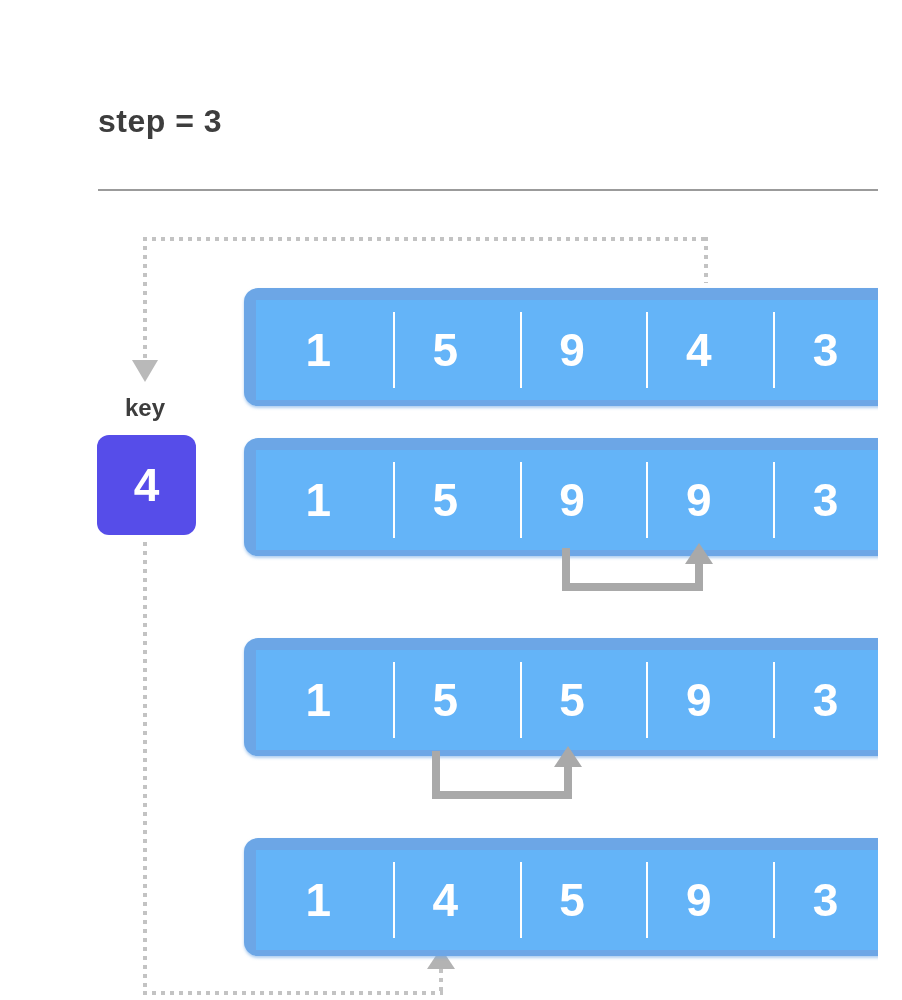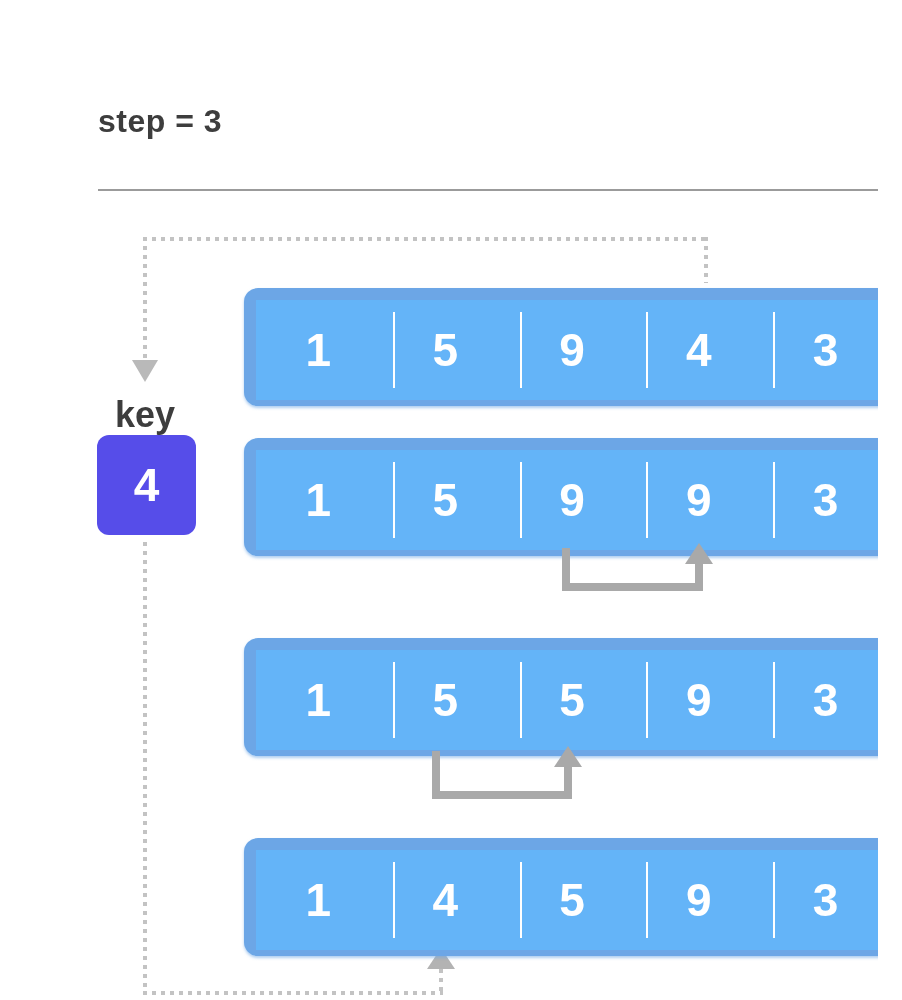--- a/index.html
+++ b/index.html
@@ -25,21 +25,21 @@
   .tri { position:absolute; width:0; height:0; }
   .tri-down { border-left:13px solid transparent; border-right:13px solid transparent;
     border-top:22px solid #b9b9b9; }
   .tri-up-lt { border-left:14px solid transparent; border-right:14px solid transparent;
     border-bottom:21px solid #b3b3b3; }
   .tri-up { border-left:14px solid transparent; border-right:14px solid transparent;
     border-bottom:21px solid #a9a9a9; }
   
   .key-label {
     position:absolute; left:59px; top:346px; width:76px; text-align:center;
-    font-size:36px; font-weight:bold; color:#3d3d3d;
+    font-size:24px; font-weight:bold; color:#3d3d3d;
   }
   .key-box {
     position:absolute; left:49px; top:387px; width:99px; height:100px;
     background:#564de9; border-radius:12px;
     display:flex; align-items:center; justify-content:center;
     color:#ffffff; font-size:46px; font-weight:bold;
   }
   
   .row {
     position:absolute; left:196px; width:656px; height:118px;

